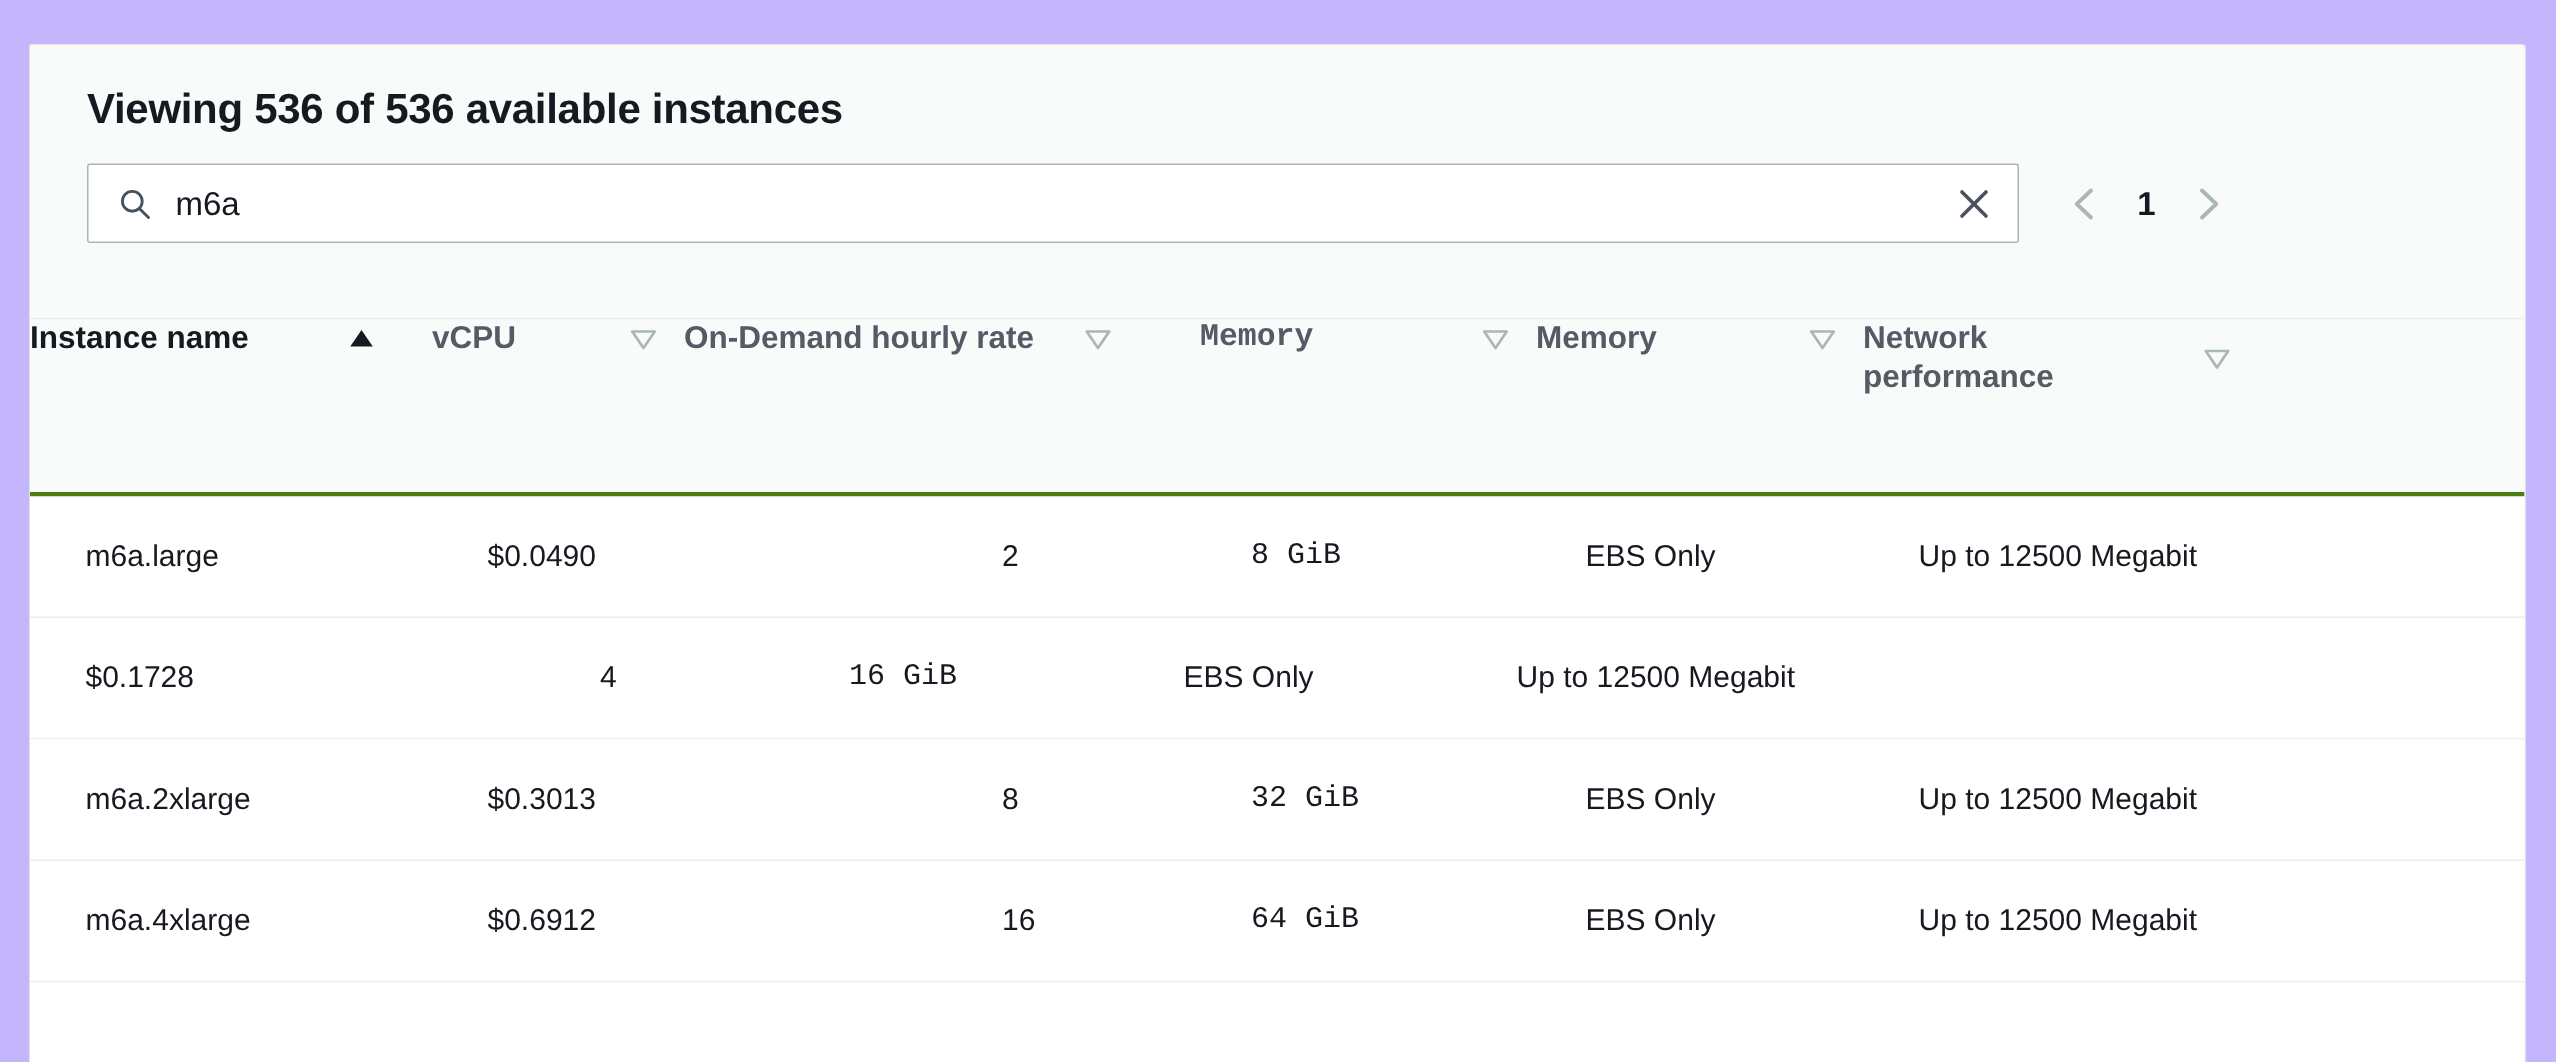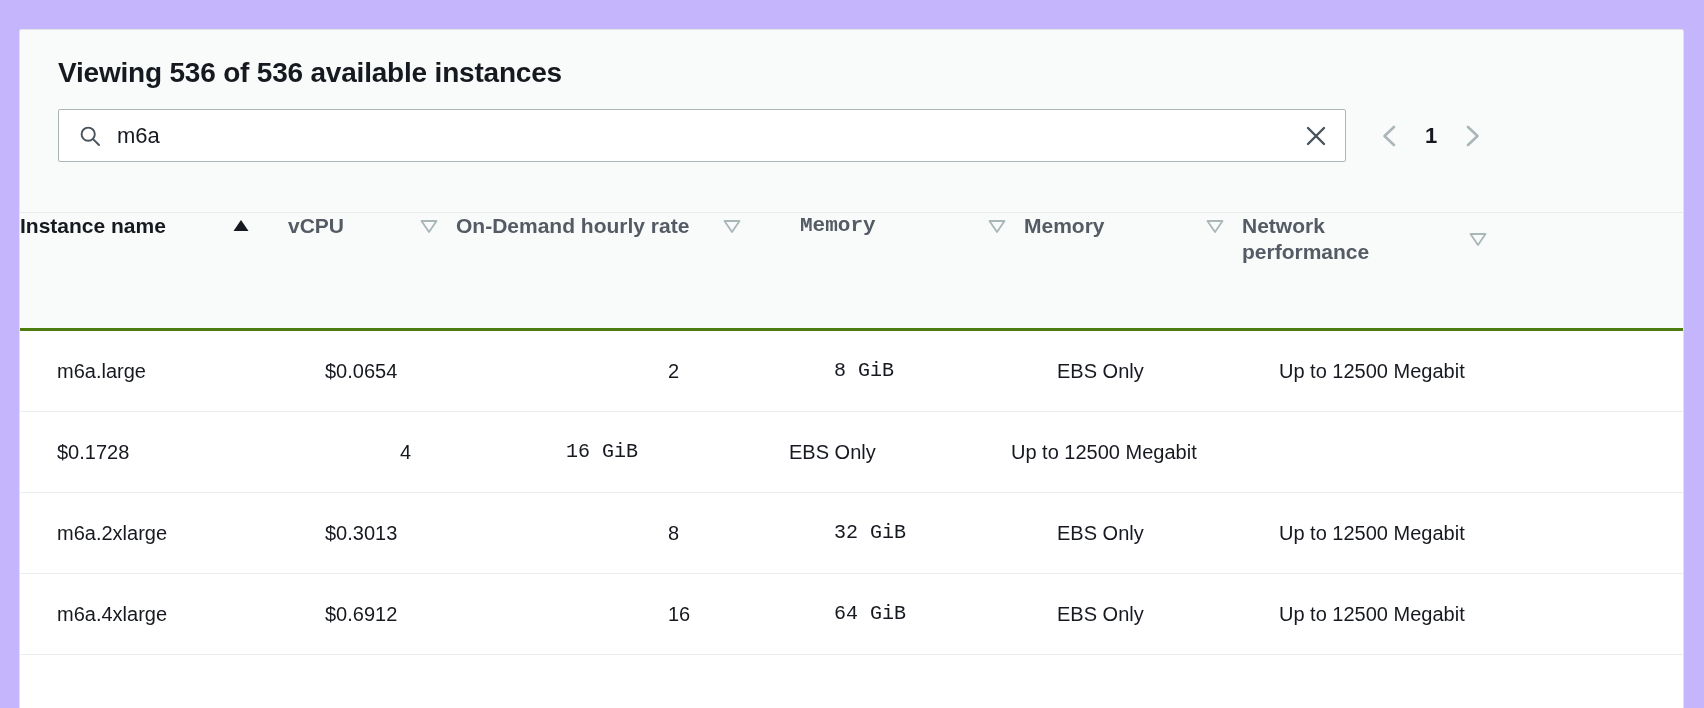--- a/index.html
+++ b/index.html
@@ -289,21 +289,21 @@
         <span class="label">Network performance</span>
         <svg class="sort-icon" viewBox="0 0 22 22">
           <polygon points="11,17 18.5,6 3.5,6" fill="none" stroke="#aab7b8" stroke-width="1.8" stroke-linejoin="round"></polygon>
         </svg>
       </div>
 
     </div>
 
     <div class="row">
       <div class="cell c-name">m6a.large</div>
-      <div class="cell c-rate">$0.0654</div>
+      <div class="cell c-rate">$0.0490</div>
       <div class="cell c-vcpu">2</div>
       <div class="cell c-memory">8 GiB</div>
       <div class="cell c-storage">EBS Only</div>
       <div class="cell c-network">Up to 12500 Megabit</div>
     </div>
 
     <div class="row">
       <div class="cell c-rate">$0.1728</div>
       <div class="cell c-vcpu">4</div>
       <div class="cell c-memory">16 GiB</div>

